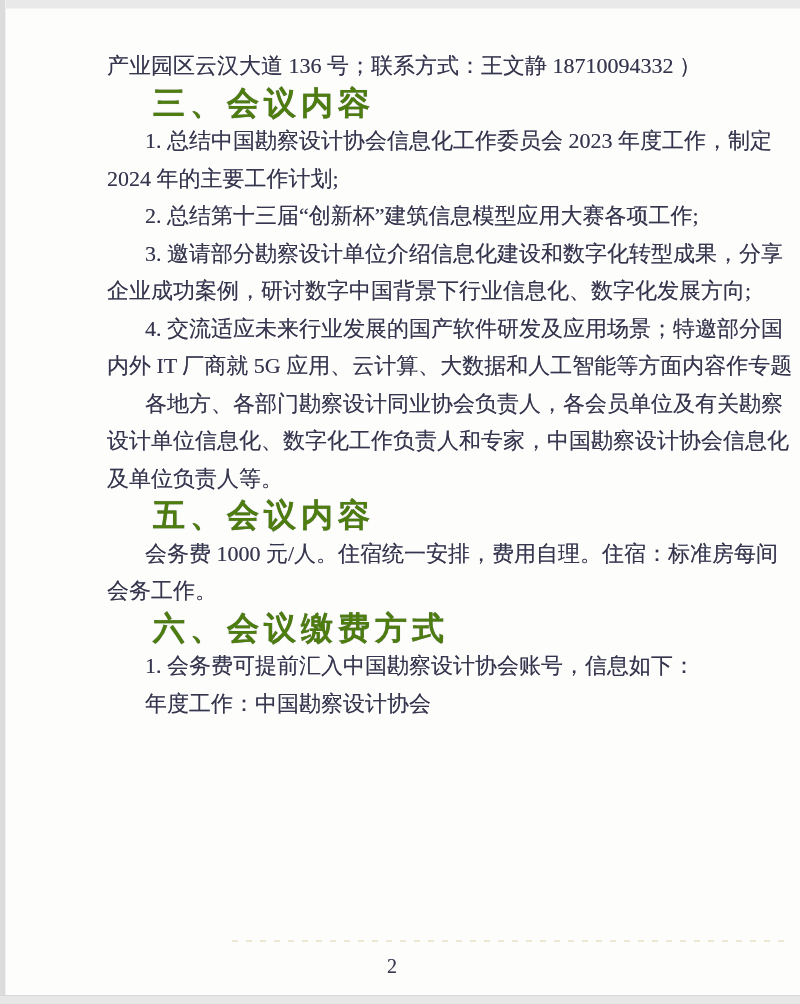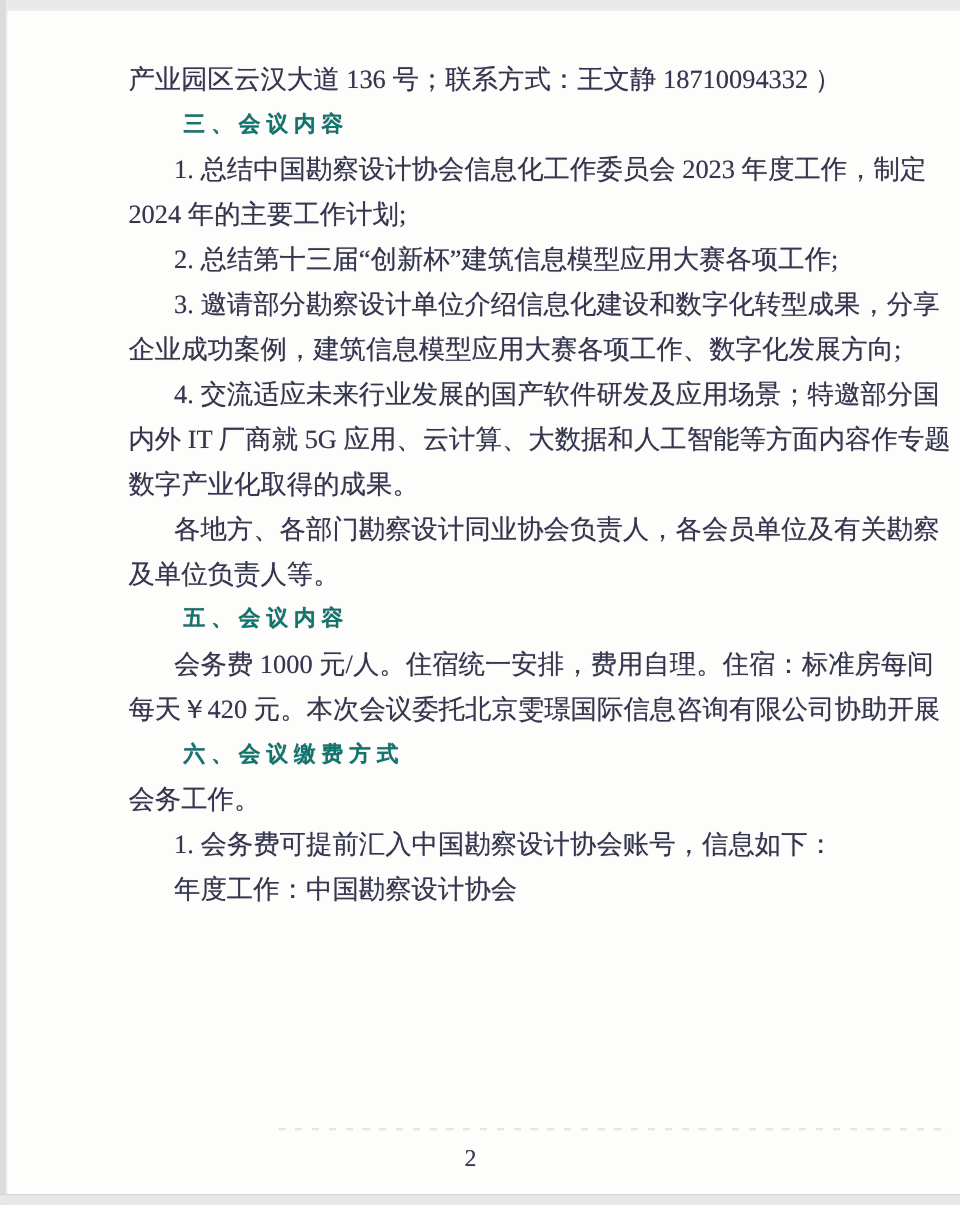--- a/index.html
+++ b/index.html
@@ -21,22 +21,22 @@
     color:#35354e;
     text-shadow:0 0 .6px rgba(53,53,80,.55);
   }
   .row{
     height:37.5px;line-height:37.5px;font-size:22px;
     white-space:nowrap;overflow:visible;
   }
   .row.indent{text-indent:38px;}
   .row.justify{text-align:justify;text-align-last:justify;}
   .row.heading{
-    font-weight:bold;font-size:18px;letter-spacing:5px;
-    color:#0f766e;text-indent:46px;
+    font-weight:bold;font-size:32px;letter-spacing:5px;
+    color:#4d7c0f;text-indent:46px;
     text-shadow:0 0 .7px rgba(44,44,62,.6);
     font-family:Liberation Serif, serif;
   }
   .pagenum{
     position:absolute;left:0;top:948px;width:784px;height:37px;line-height:37px;
     text-align:center;font-size:20px;color:#3a3a52;
     text-shadow:0 0 .6px rgba(58,58,82,.5);
   }
 </style>
 </head>
@@ -47,31 +47,30 @@
   <div class="edge-left"></div>
   <div class="crease"></div>
 
   <div class="doc" id="doc-body">
       <div class="row">产业园区云汉大道 136 号；联系方式：王文静 18710094332  ）</div>
       <div class="row heading">三、会议内容</div>
       <div class="row indent justify">1. 总结中国勘察设计协会信息化工作委员会 2023 年度工作，制定</div>
       <div class="row">2024 年的主要工作计划;</div>
       <div class="row indent">2. 总结第十三届“创新杯”建筑信息模型应用大赛各项工作;</div>
       <div class="row indent justify">3. 邀请部分勘察设计单位介绍信息化建设和数字化转型成果，分享</div>
-      <div class="row">企业成功案例，建筑信息模型应用大赛各项工作、数字化发展方向;</div>
+      <div class="row">企业成功案例，研讨数字中国背景下行业信息化、数字化发展方向;</div>
       <div class="row indent justify">4. 交流适应未来行业发展的国产软件研发及应用场景；特邀部分国</div>
       <div class="row justify">内外 IT 厂商就 5G 应用、云计算、大数据和人工智能等方面内容作专题</div>
-      <div class="row">数字产业化取得的成果。</div>
       <div class="row indent justify">各地方、各部门勘察设计同业协会负责人，各会员单位及有关勘察</div>
+      <div class="row justify">设计单位信息化、数字化工作负责人和专家，中国勘察设计协会信息化</div>
       <div class="row">及单位负责人等。</div>
       <div class="row heading">五、会议内容</div>
       <div class="row indent justify">会务费 1000 元/人。住宿统一安排，费用自理。住宿：标准房每间</div>
-      <div class="row justify">每天￥420 元。本次会议委托北京雯璟国际信息咨询有限公司协助开展</div>
+      <div class="row">会务工作。</div>
       <div class="row heading">六、会议缴费方式</div>
-      <div class="row">会务工作。</div>
       <div class="row indent">1. 会务费可提前汇入中国勘察设计协会账号，信息如下：</div>
       <div class="row indent">年度工作：中国勘察设计协会</div>
     </div>
 
   <div class="pagenum">2</div>
 
   <div class="edge-bottom"></div>
 </div>
 
 </body></html>

